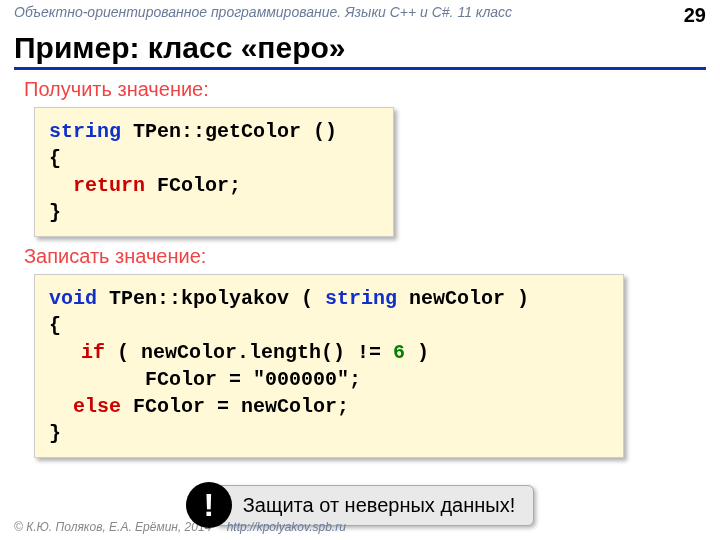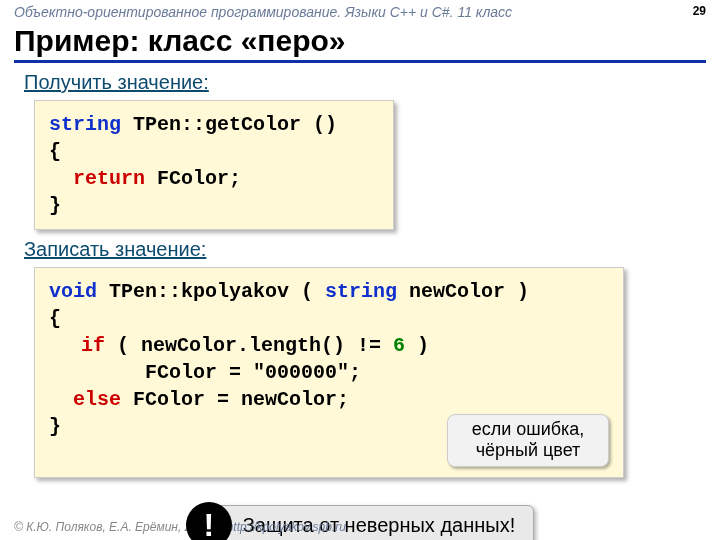--- a/index.html
+++ b/index.html
@@ -17,35 +17,34 @@
     justify-content: space-between;
     align-items: flex-start;
   }
   .header-course {
     color: #6a7a99;
     font-style: italic;
     font-size: 14px;
   }
   .page-number {
     color: #000;
-    font-size: 12px;
+    font-size: 20px;
     font-weight: bold;
   }
   .slide-title {
     margin: 4px 14px 0 14px;
     font-size: 30px;
     font-weight: bold;
     border-bottom: 3px solid #1030aa;
     padding-bottom: 2px;
   }
   .section-label {
-    color: #0c4a6e;
+    color: #ef4444;
     font-size: 20px;
     margin: 8px 0 6px 24px;
-    text-decoration: underline;
   }
   .code-box {
     background: #fff9d8;
     border: 1px solid #ccc;
     margin: 0 0 0 34px;
     padding: 10px 14px;
     font-family: "Courier New", monospace;
     font-size: 20px;
     font-weight: bold;
     line-height: 1.35;
@@ -134,24 +133,20 @@
 <span>}</span></div>
 
 <div class="section-label">Записать значение:</div>
 
 <div class="code-box setter"><span class="kw-void">void</span><span> TPen::kpolyakov ( </span><span class="kw-type">string</span><span> newColor )</span>
 <span>{</span>
   <span class="kw-if">if</span><span> ( newColor.length() != </span><span class="kw-num">6</span><span> )</span>
 <span>        FColor = "000000";</span>
   <span class="kw-else">else</span><span> FColor = newColor;</span>
 <span>}</span>
-<div class="note-callout">
-  <span>если ошибка,</span><br>
-  <span>чёрный цвет</span>
-</div>
 </div>
 
 <div class="warning-row">
   <div class="warn-circle">!</div>
   <div class="warn-box">Защита от неверных данных!</div>
 </div>
 
 <div class="footer">
   <span class="authors">© К.Ю. Поляков, Е.А. Ерёмин, 2014</span>
   <span class="url">http://kpolyakov.spb.ru</span>

